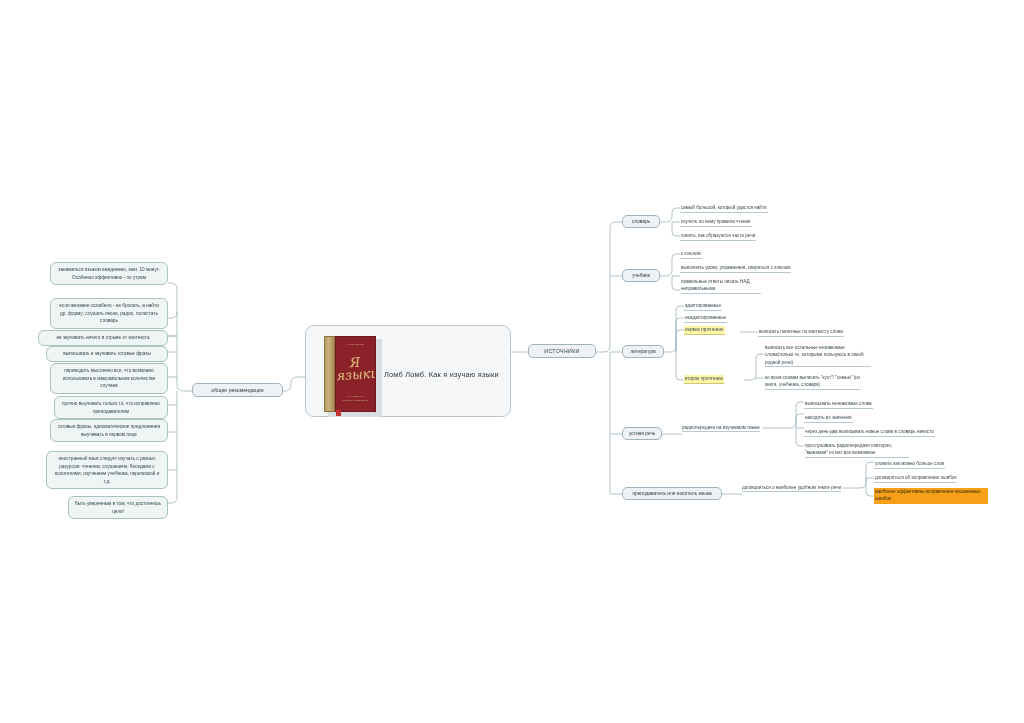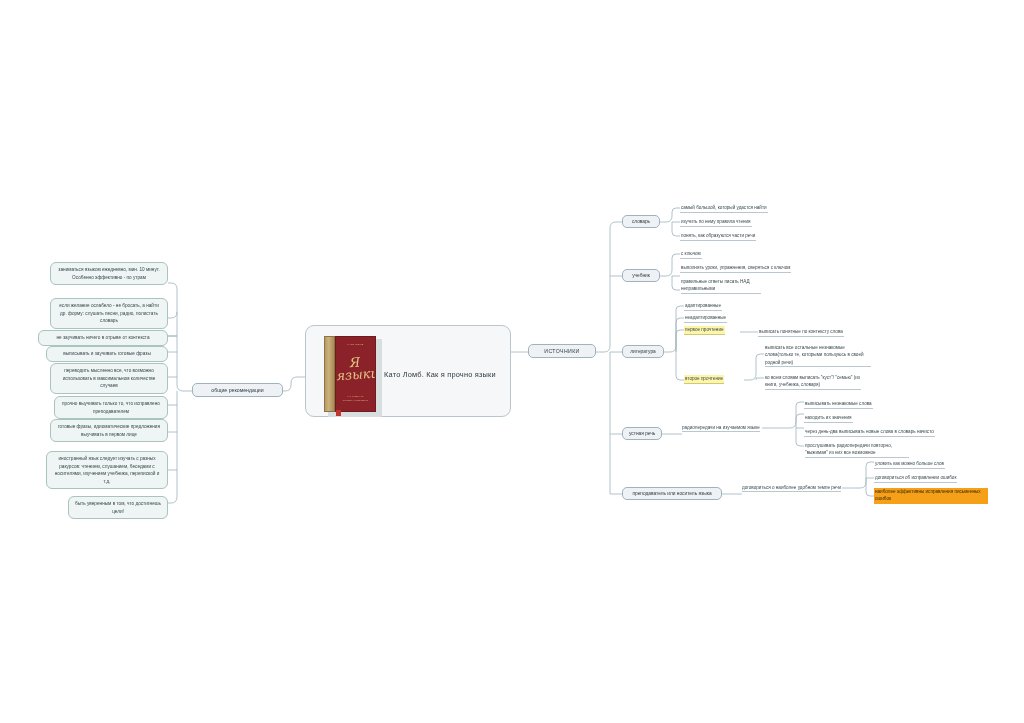--- a/index.html
+++ b/index.html
@@ -176,21 +176,21 @@
     <div class="bookwrap">
       <div class="book-shadow"></div>
       <div class="book-spine"></div>
       <div class="book-front">
         <div class="top-txt">КАТО ЛОМБ</div>
         <div class="script">Я<br>языки</div>
         <div class="bot-txt">КАК Я ИЗУЧАЮ<br>ИНОСТРАННЫЕ ЯЗЫКИ</div>
       </div>
       <div class="book-mark"></div>
     </div>
-    <div class="title">Като Ломб. Как я прочно языки</div>
+    <div class="title">Ломб Ломб. Как я изучаю языки</div>
   </div>
 
   <div class="cap" style="left:192px;top:383px;width:91px;">
     <span>общие рекомендации</span>
   </div>
 
   <div class="leafL" style="left:50px;top:262px;width:118px;">
     <span>заниматься языком ежедневно, мин. 10 минут. Особенно эффективно - по утрам</span>
   </div>
   <div class="leafL" style="left:50px;top:298px;width:118px;">

